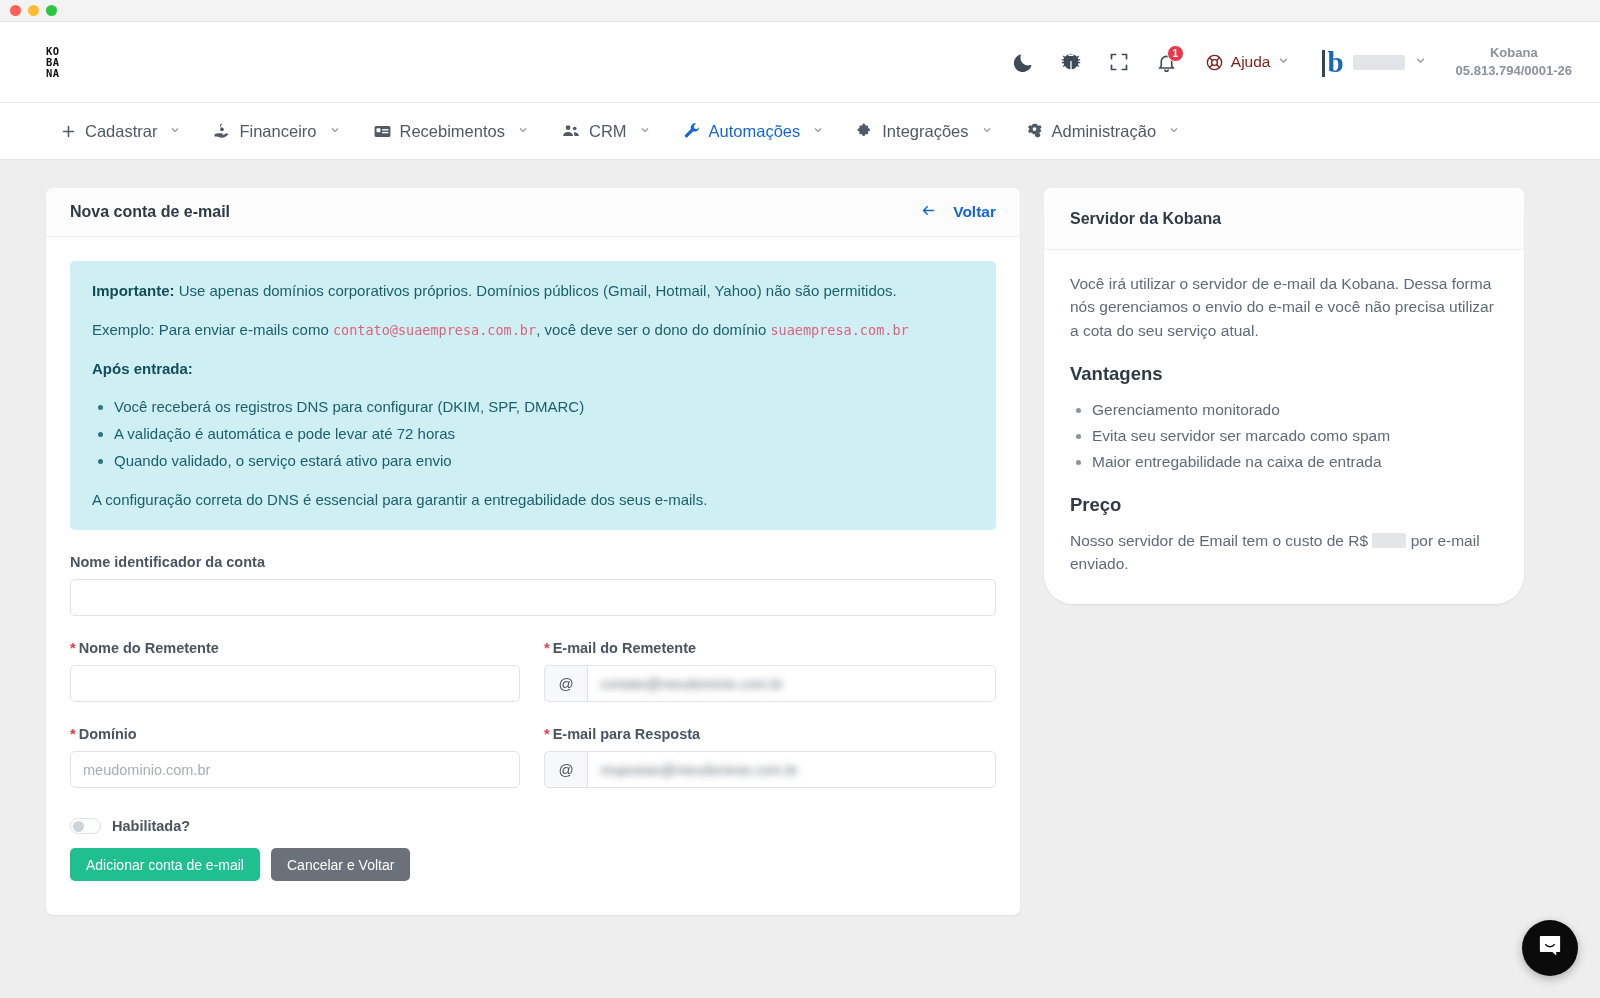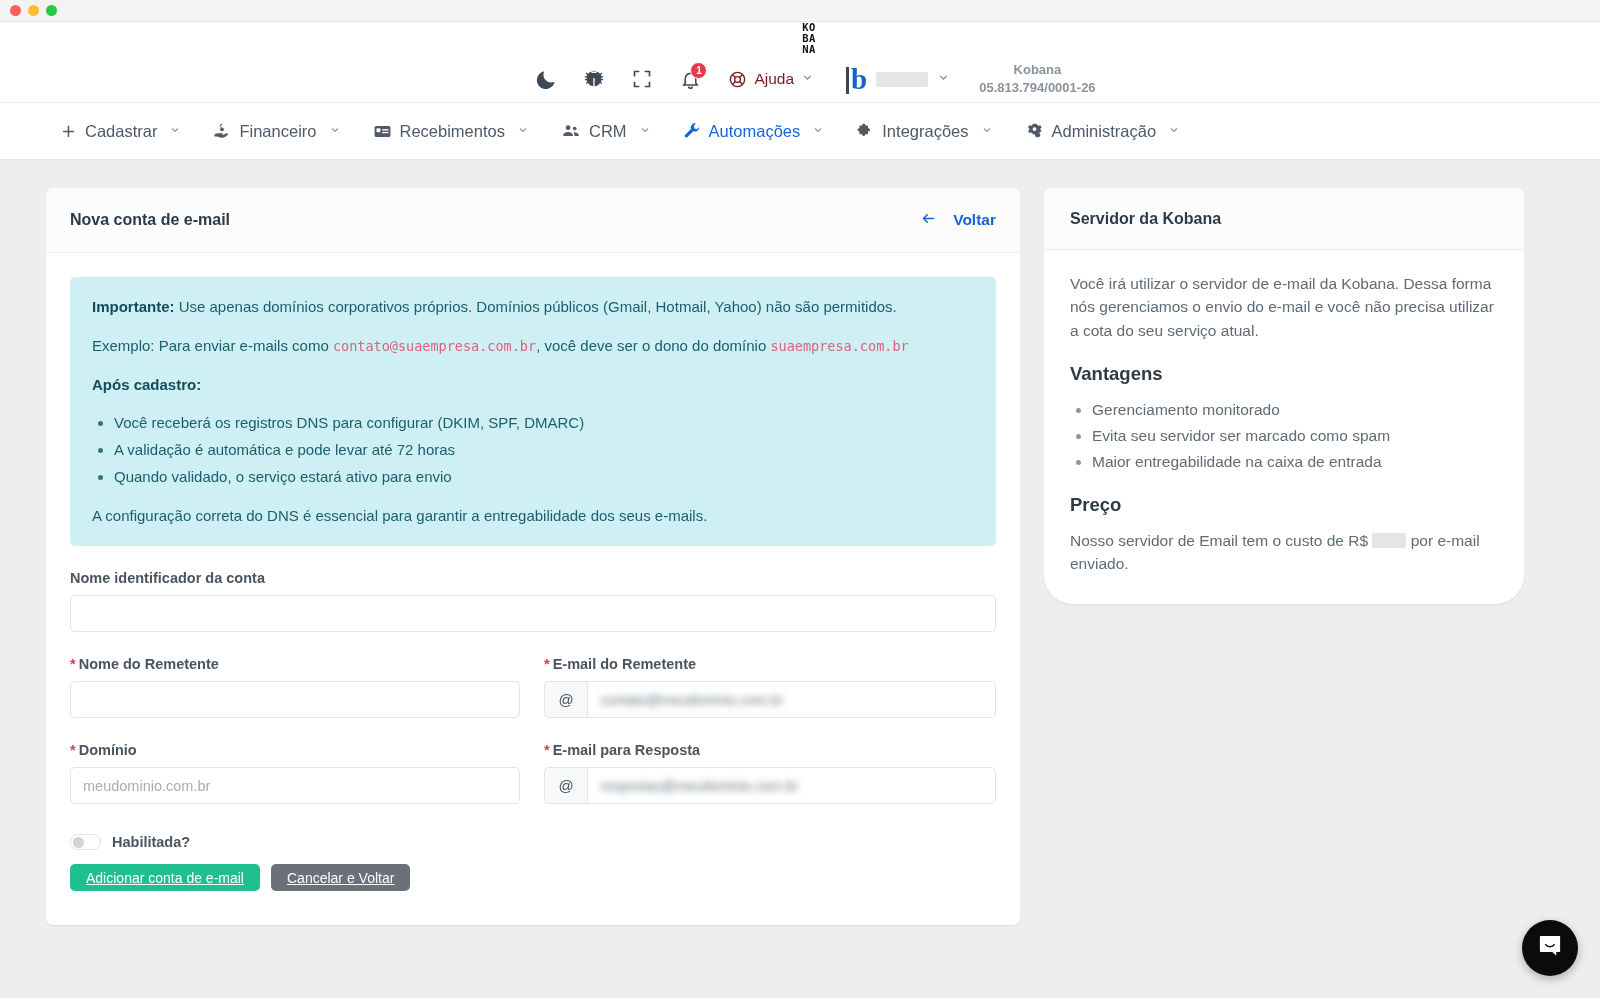--- a/index.html
+++ b/index.html
@@ -23,21 +23,20 @@
   .dot.y { background: #febc2e; }
   .dot.g { background: #28c840; }
 
   
   .topbar {
     height: 81px; width: 100%;
     background: #ffffff;
     border-bottom: 1px solid #e9ecef;
     display: flex; align-items: center;
     padding: 0 28px 0 46px;
-    flex-direction: column;
   }
   .brand {
     font-family: "DejaVu Sans Mono", monospace;
     font-weight: 700; font-size: 10.5px; line-height: 11px;
     letter-spacing: .5px; color: #111; user-select: none;
   }
   .topbar-spacer { flex: 1; }
   .topbar-actions { display: flex; align-items: center; gap: 0; }
   .ic-btn {
     width: 48px; height: 48px;
@@ -107,21 +106,21 @@
     display: flex; gap: 24px; align-items: flex-start;
     position: relative;
   }
 
   .card {
     background: #fff; border-radius: 7px;
     box-shadow: 0 1px 2px rgba(0,0,0,.07);
   }
   .card-main { width: 974px; }
   .card-head {
-    height: 65px; padding: 0 24px;
+    height: 49px; padding: 0 24px;
     display: flex; align-items: center; justify-content: space-between;
     border-bottom: 1px solid #edeff1;
     background: #fcfcfd;
     border-radius: 7px 7px 0 0;
   }
   .card-title { font-size: 16px; font-weight: 700; color: #2e3a46; }
   .back-link {
     color: #1565d8; font-size: 15.5px; font-weight: 700;
     display: flex; align-items: center; gap: 16px; cursor: pointer;
   }
@@ -196,24 +195,23 @@
   .toggle::after {
     content: ""; position: absolute;
     left: 2px; top: 2px;
     width: 11px; height: 11px; border-radius: 50%;
     background: #ced3d9;
   }
   .toggle-label { font-size: 14.5px; font-weight: 700; color: #4a5560; }
   .btn-row { display: flex; gap: 11px; margin-top: 14px; }
   .btn {
     border: none; border-radius: 5px;
-    padding: 0 16px; height: 27px;
+    padding: 0 16px; height: 33px;
     font-size: 14px; color: #fff; cursor: pointer;
     font-family: "Liberation Sans", sans-serif;
-    text-decoration: underline;
   }
   .btn-primary { background: #20bf8f; }
   .btn-secondary { background: #6b7079; }
 
   
   .card-side { width: 480px; border-radius: 29px; }
   .side-head {
     height: 62px; padding: 0 26px;
     display: flex; align-items: center;
     border-bottom: 1px solid #edeff1;
@@ -439,21 +437,21 @@
     <div class="card-body">
 
       <div class="alert">
         <p>
           <b>Importante:</b><span> Use apenas domínios corporativos próprios. Domínios públicos (Gmail, Hotmail, Yahoo) não são permitidos.</span>
         </p>
         <p>
           <span>Exemplo: Para enviar e-mails como </span><code>contato@suaempresa.com.br</code><span>, você deve ser o dono do domínio </span><code>suaempresa.com.br</code>
         </p>
         <p>
-          <b>Após cadastro:</b>
+          <b>Após entrada:</b>
         </p>
         <ul>
           <li>Você receberá os registros DNS para configurar (DKIM, SPF, DMARC)</li>
           <li>A validação é automática e pode levar até 72 horas</li>
           <li>Quando validado, o serviço estará ativo para envio</li>
         </ul>
         <p>A configuração correta do DNS é essencial para garantir a entregabilidade dos seus e-mails.</p>
       </div>
 
       <div class="fld">

